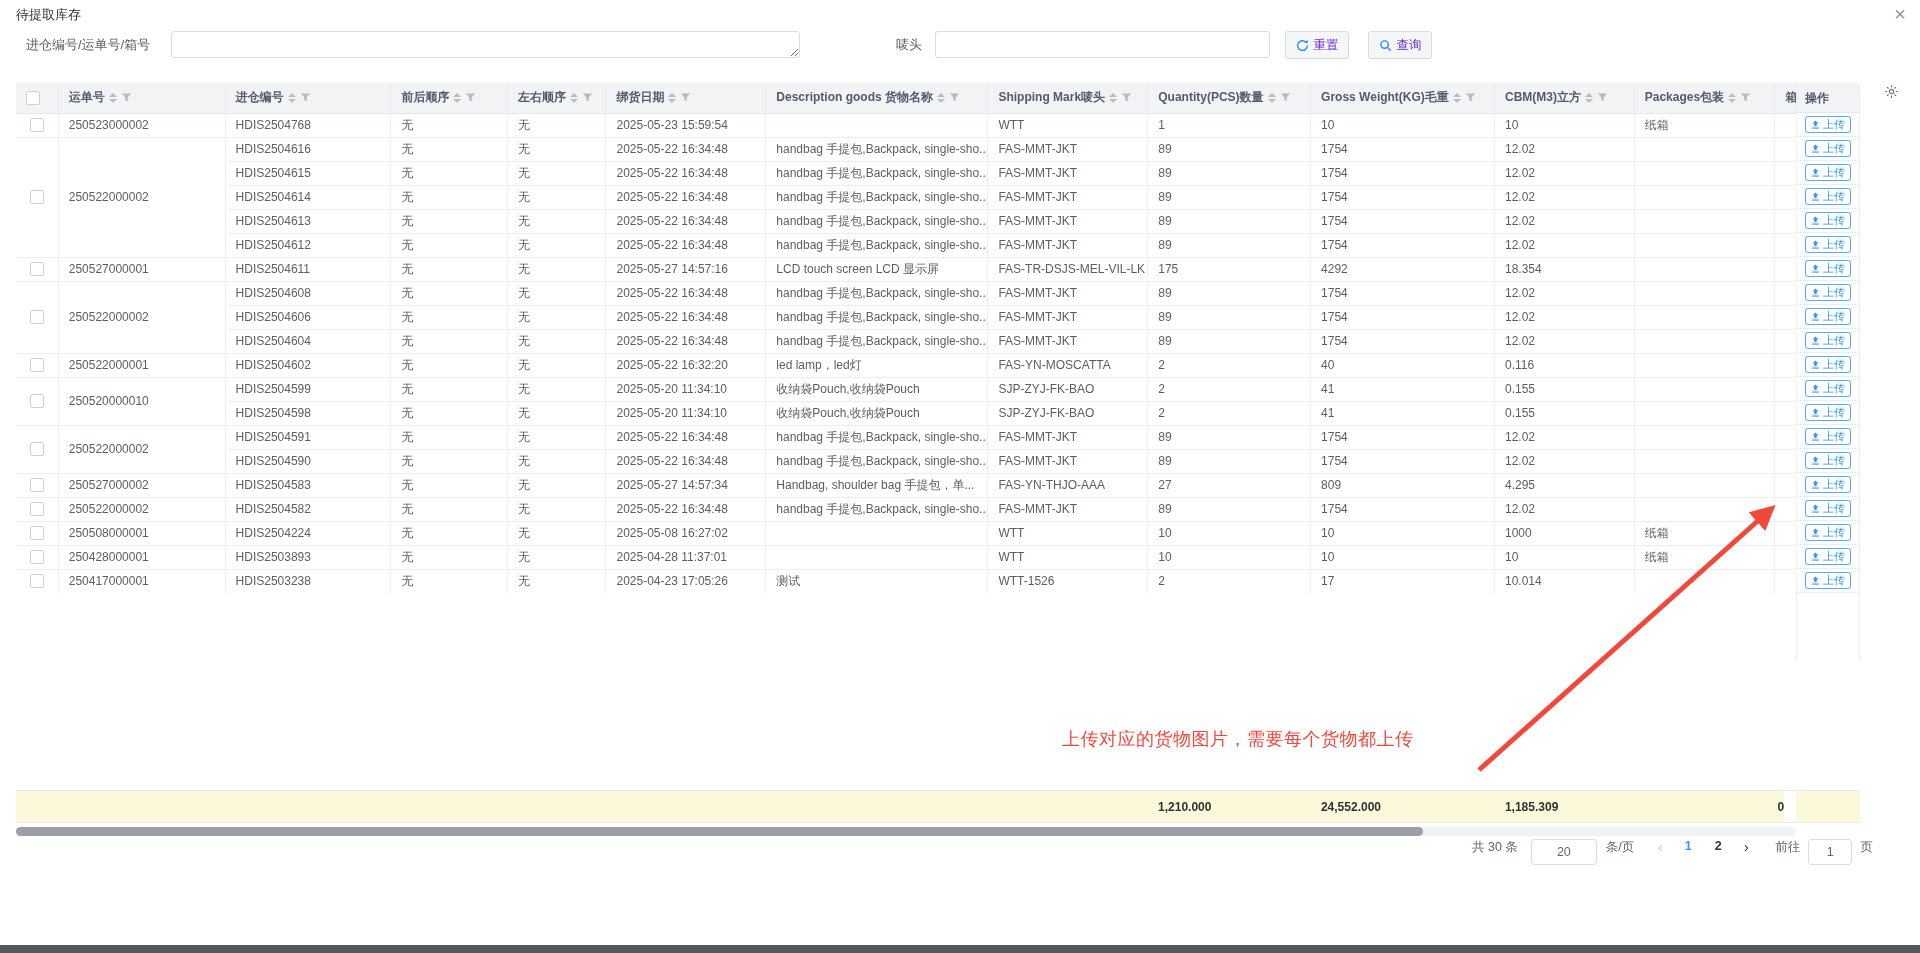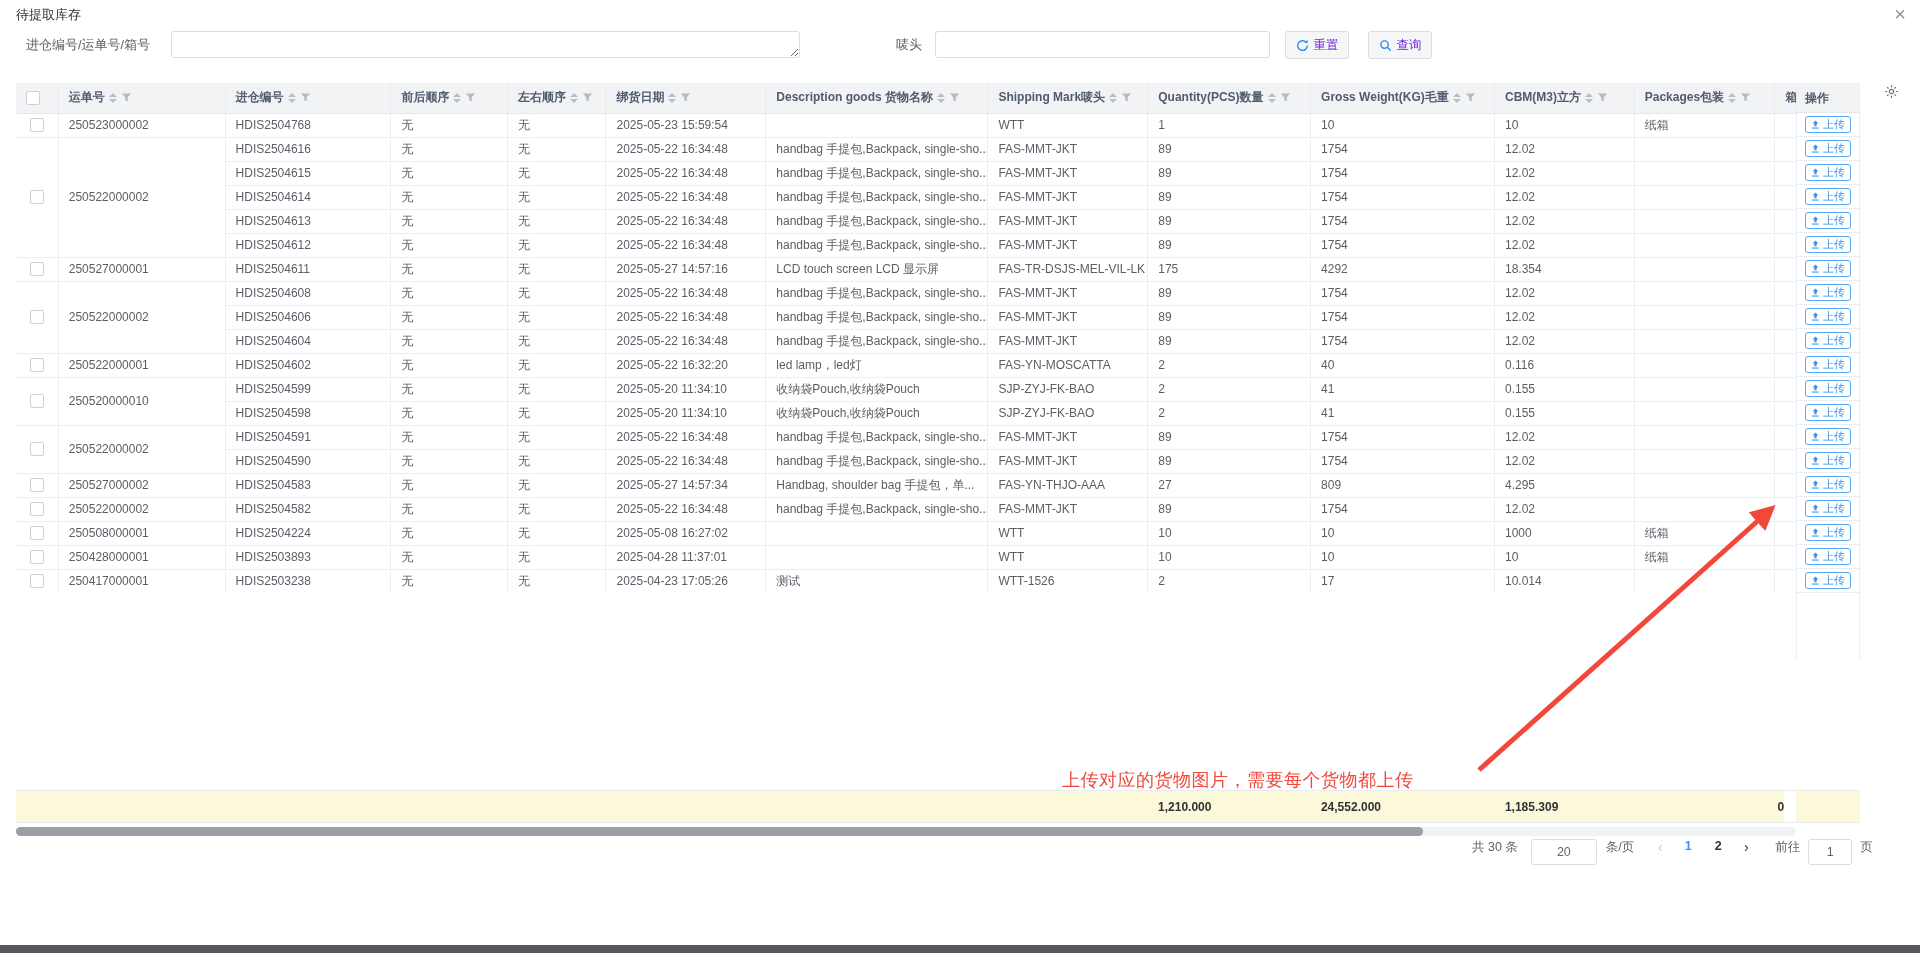--- a/index.html
+++ b/index.html
@@ -53,21 +53,21 @@
   #sum-viewport table { width:1850px; }
   #sum-viewport td { height:31px; font-size:12px; font-weight:700; color:#303133; padding:0 10px; border:none; white-space:nowrap; }
   #sum-gutter { right:0; top:0; width:12px; height:33px; background:#fff; }
   #op-sum { left:1796px; top:790px; width:64px; height:33px; background:#fcf9da; border-top:1px solid #e8ebf0; border-bottom:1px solid #e8ebf0; }
 
   
   #hscroll-track { left:16px; top:827px; width:1780px; height:9px; border-radius:5px; background:#f1f2f3; }
   #hscroll-thumb { left:0; top:0; width:1407px; height:9px; border-radius:5px; background:#9b9fa6; cursor:pointer; }
 
   
-  #anno-text { left:1062px; top:768px; font-size:18px; color:#f2483c; letter-spacing:0.5px; }
+  #anno-text { left:1062px; top:727px; font-size:18px; color:#f2483c; letter-spacing:0.5px; }
   #anno-arrow { left:0; top:0; pointer-events:none; }
 
   
   #pager { left:1472px; top:839px; height:28px; display:flex; align-items:flex-start; font-size:12.5px; color:#5f646c; }
   #pager .gap { width:13px; }
   .pg-box { width:66px; height:26px; border:1px solid #d9dce1; border-radius:3px; text-align:center;
             font:12.5px "Liberation Sans","DejaVu Sans",sans-serif; color:#5f646c; outline:none; background:#fff; }
   .pg-num { min-width:30px; text-align:center; cursor:pointer; font-weight:600; }
   .pg-cur { color:#3b93f7; }
   .pg-oth { color:#303133; }

